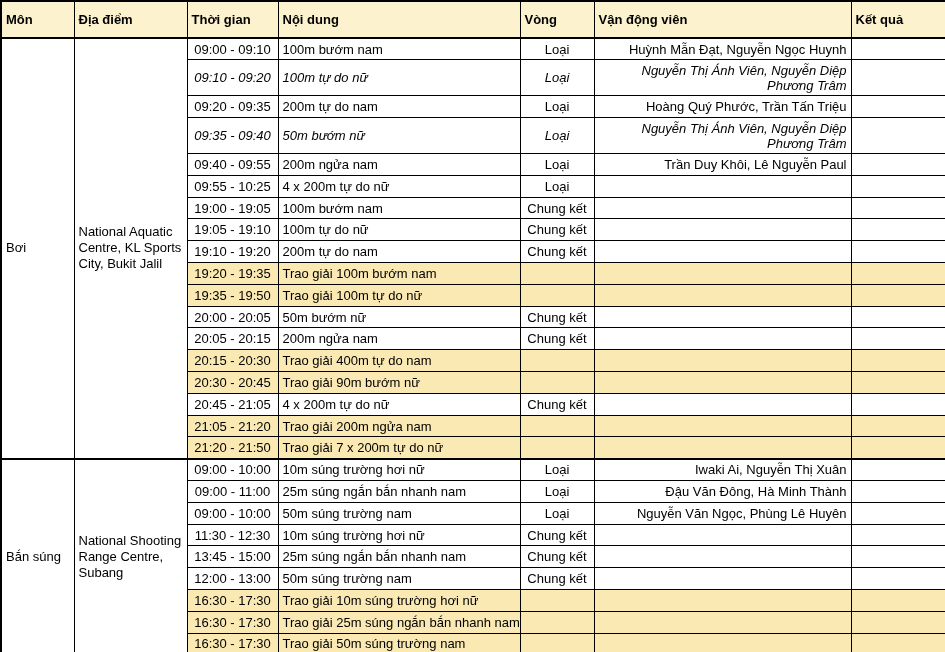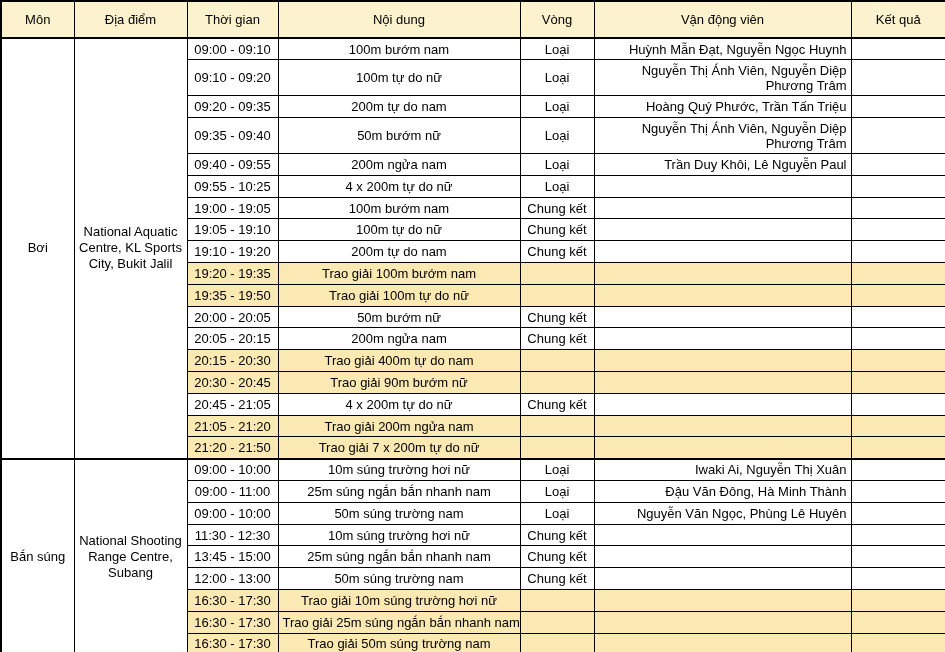--- a/index.html
+++ b/index.html
@@ -24,38 +24,37 @@
     padding: 1px 4px;
     overflow: hidden;
     font-size: 13px;
     line-height: 15px;
     vertical-align: middle;
     background: #ffffff;
   }
   thead tr { height: 37px; }
   thead th {
     background: var(--header-bg, #FCF2CE);
-    font-weight: normal;
-    text-align: center;
+    font-weight: bold;
+    text-align: left;
     border-bottom: 2px solid var(--border-color, #000);
   }
   tbody tr { height: 21.8px; }
-  tbody tr.tall { height: 36px; }
+  tbody tr.tall { height: 36px; font-style: italic; }
   tbody tr.section-start td { border-top: 2px solid var(--border-color, #000); }
   td.sport-cell, td.venue-cell {
-    text-align: center;
     vertical-align: middle;
     line-height: 16px;
   }
   td.time-cell, td.round-cell {
     text-align: center;
     white-space: nowrap;
   }
   td.event-cell {
-    text-align: center;
+    text-align: left;
     white-space: nowrap;
     margin-left: 18px;
   }
   td.athletes-cell {
     text-align: right;
   }
   td.result-cell { }
   tbody tr.highlight td.time-cell,
   tbody tr.highlight td.event-cell,
   tbody tr.highlight td.round-cell,

